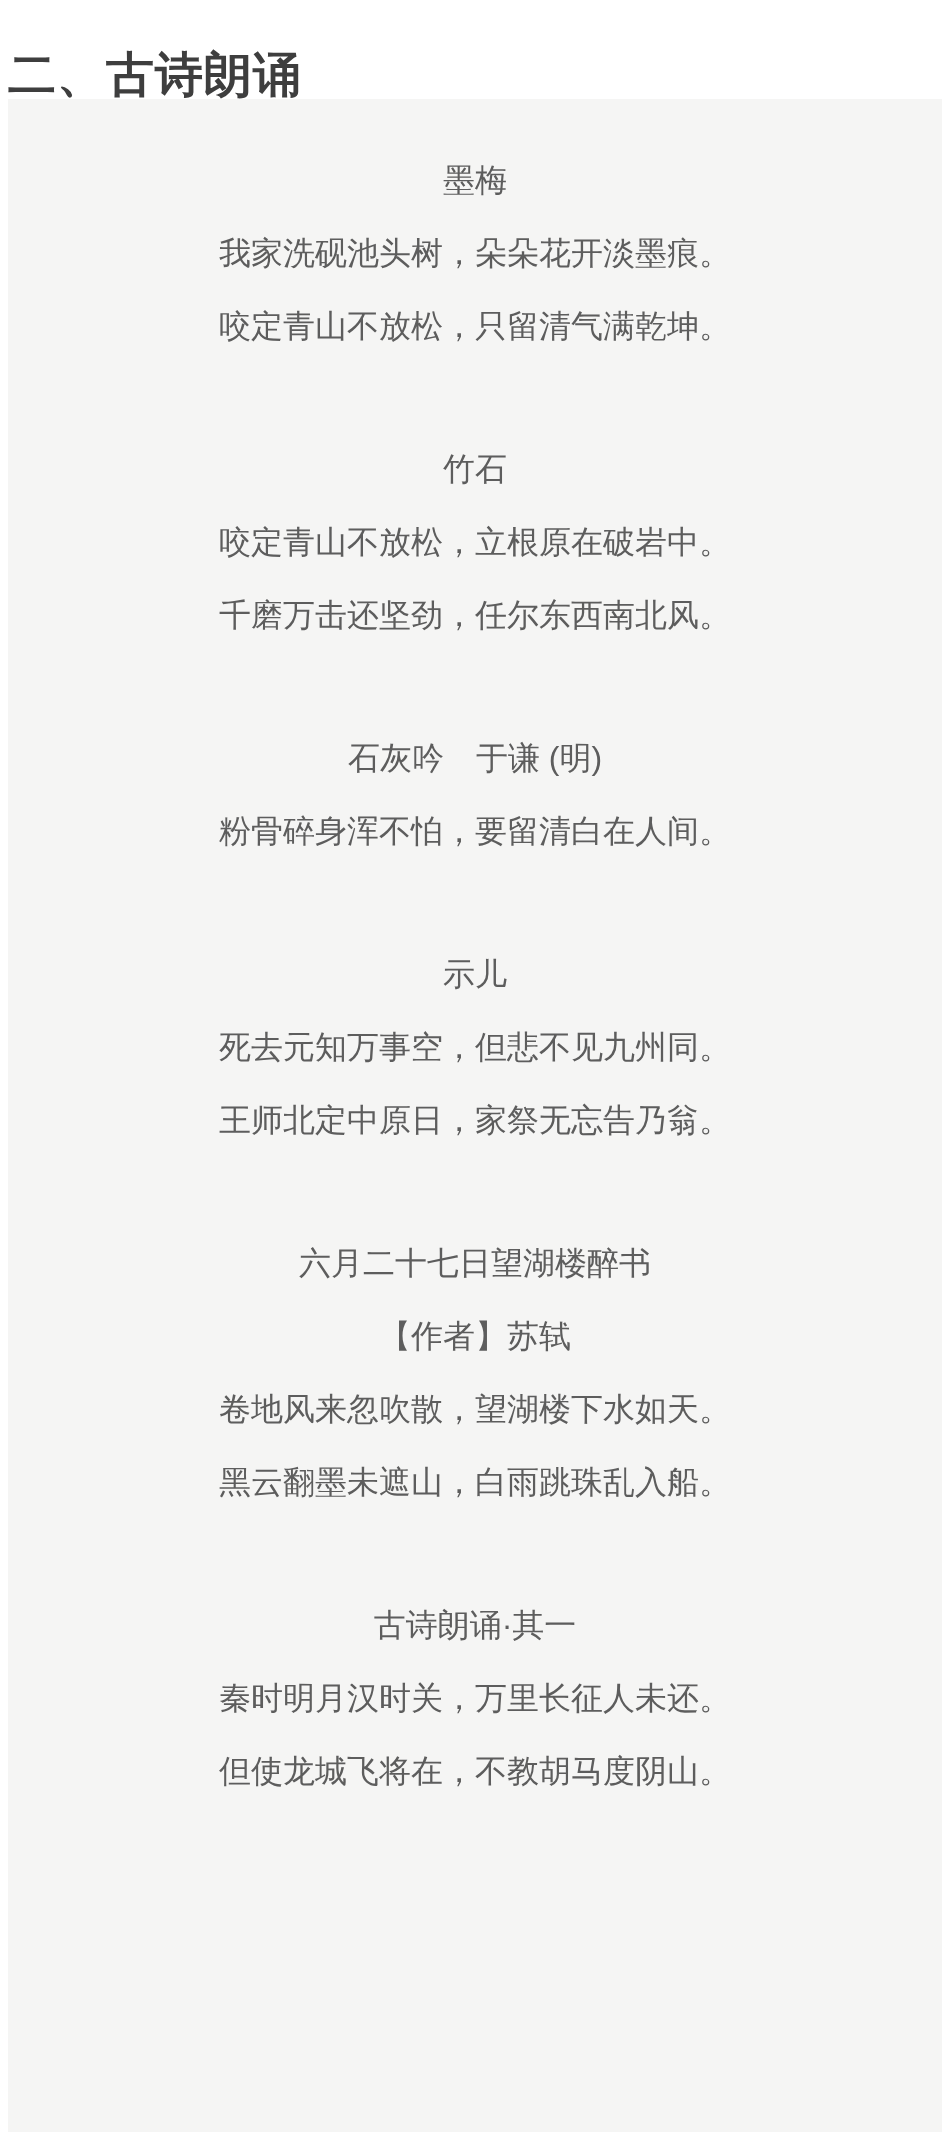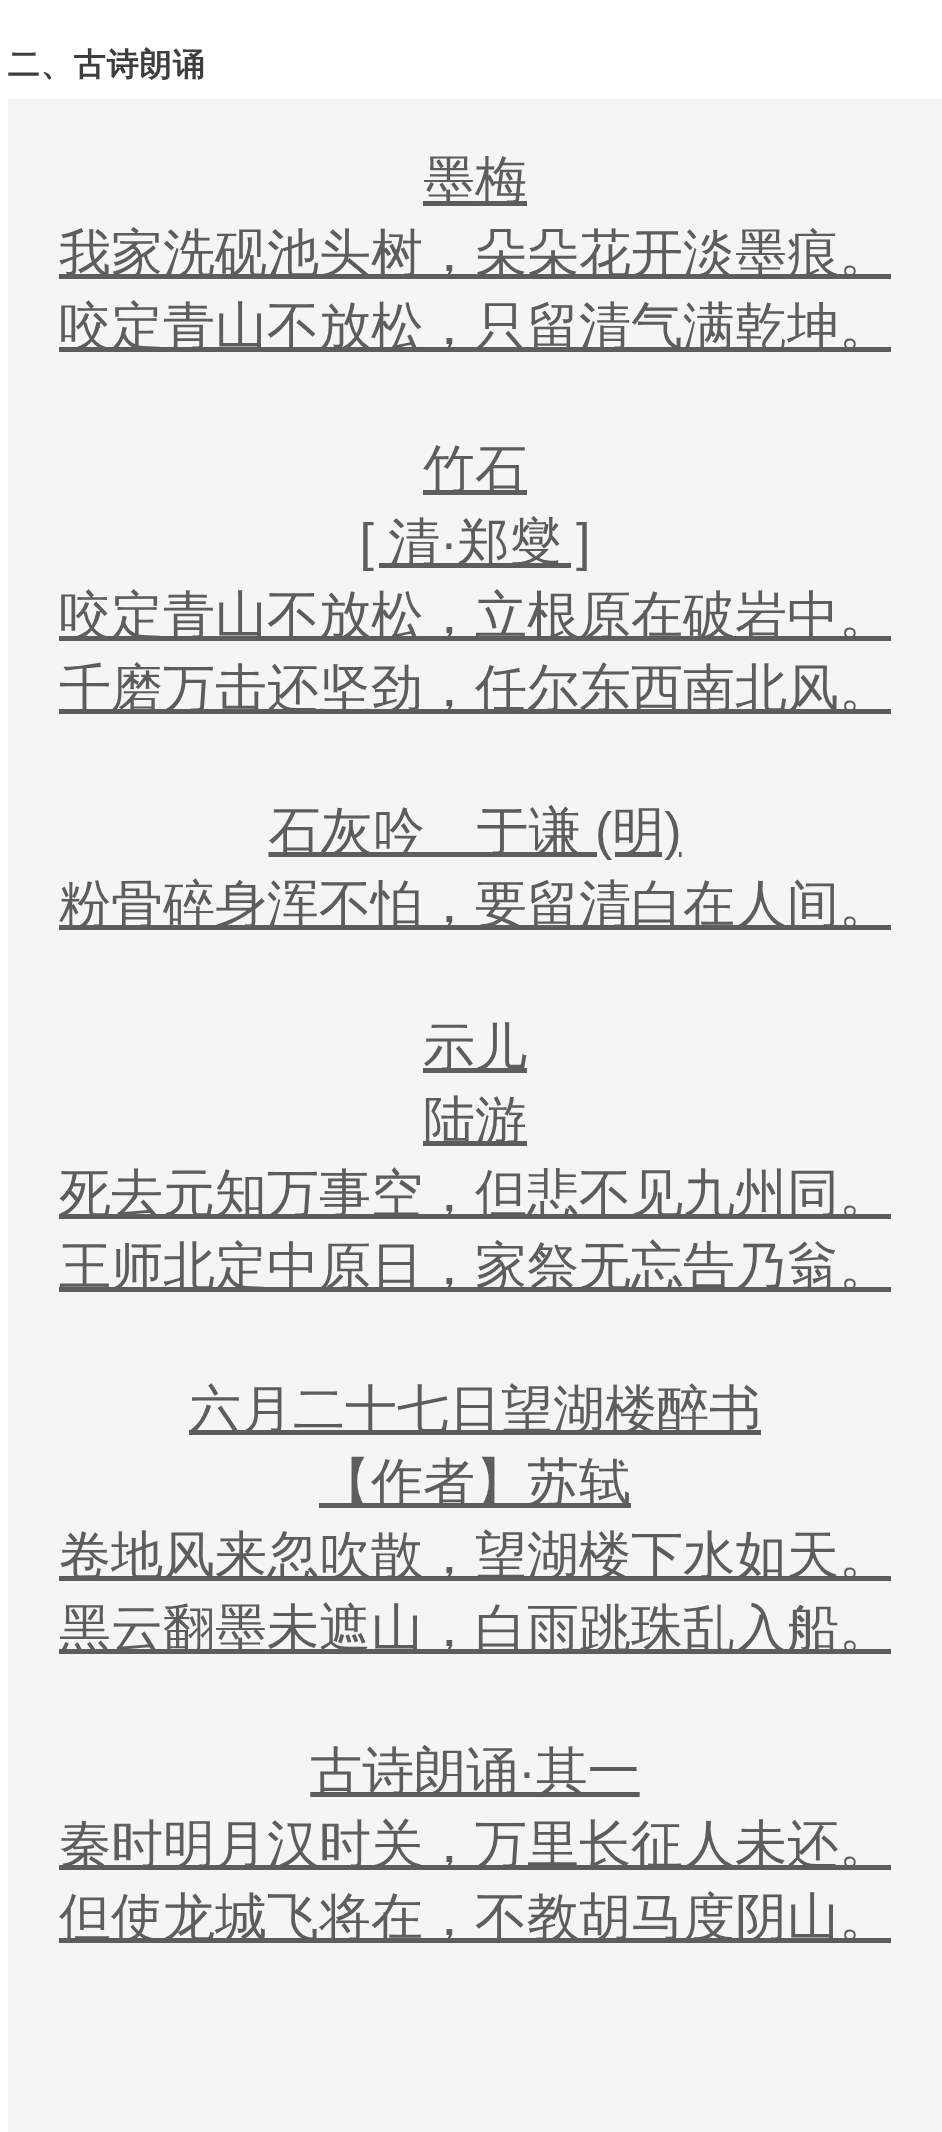--- a/index.html
+++ b/index.html
@@ -11,21 +11,21 @@
     height: 2132px;
     background: #ffffff;
     position: relative;
     font-family: "Liberation Sans", sans-serif;
     overflow: hidden;
   }
   .section-heading {
     position: absolute;
     left: 8px;
     top: 20px;
-    font-size: 32px;
+    font-size: 48px;
     line-height: 46px;
     font-weight: 700;
     color: #3e3e3e;
     letter-spacing: 1px;
     white-space: nowrap;
   }
   .poem-sheet {
     position: absolute;
     left: 8px;
     top: 99px;
@@ -34,52 +34,49 @@
     background: #f5f5f4;
     box-sizing: border-box;
     padding-top: 45px;
     overflow: hidden;
     text-align: center;
   }
   .poem {
     margin: 0 0 70px 0;
   }
   .poem-line {
-    font-size: 52px;
+    font-size: 32px;
     line-height: 73px;
     color: #5d5d5d;
     letter-spacing: 0;
     white-space: nowrap;
-    text-decoration: underline;
   }
 </style>
 </head>
 <body>
 
 <h1 class="section-heading">二、古诗朗诵</h1>
 
 <div class="poem-sheet">
     <div class="poem">
       <div class="poem-line">墨梅</div>
       <div class="poem-line">我家洗砚池头树，朵朵花开淡墨痕。</div>
       <div class="poem-line">咬定青山不放松，只留清气满乾坤。</div>
     </div>
     <div class="poem">
       <div class="poem-line">竹石</div>
-      <div class="poem-line">[ 清·郑燮 ]</div>
       <div class="poem-line">咬定青山不放松，立根原在破岩中。</div>
       <div class="poem-line">千磨万击还坚劲，任尔东西南北风。</div>
     </div>
     <div class="poem">
       <div class="poem-line">石灰吟　于谦 (明)</div>
       <div class="poem-line">粉骨碎身浑不怕，要留清白在人间。</div>
     </div>
     <div class="poem">
       <div class="poem-line">示儿</div>
-      <div class="poem-line">陆游</div>
       <div class="poem-line">死去元知万事空，但悲不见九州同。</div>
       <div class="poem-line">王师北定中原日，家祭无忘告乃翁。</div>
     </div>
     <div class="poem">
       <div class="poem-line">六月二十七日望湖楼醉书</div>
       <div class="poem-line">【作者】苏轼</div>
       <div class="poem-line">卷地风来忽吹散，望湖楼下水如天。</div>
       <div class="poem-line">黑云翻墨未遮山，白雨跳珠乱入船。</div>
     </div>
     <div class="poem">

